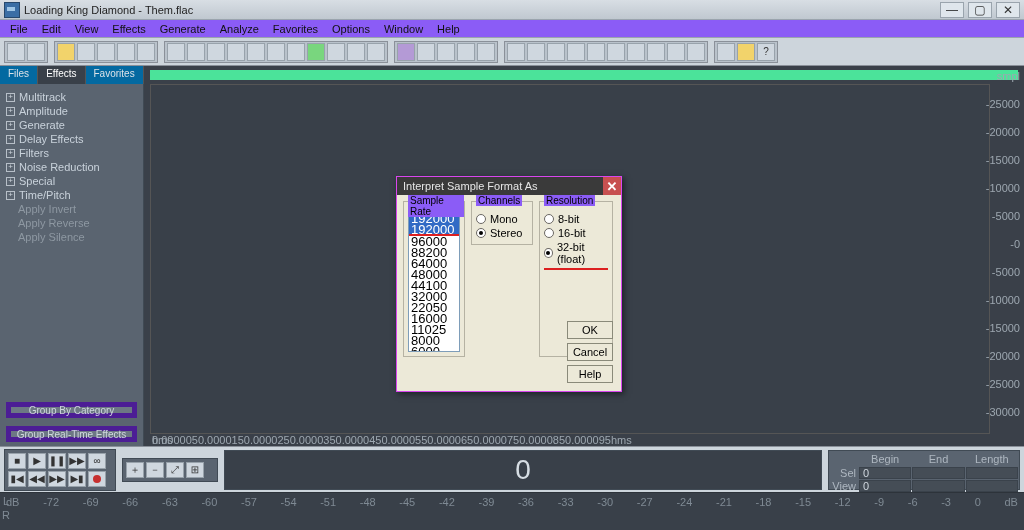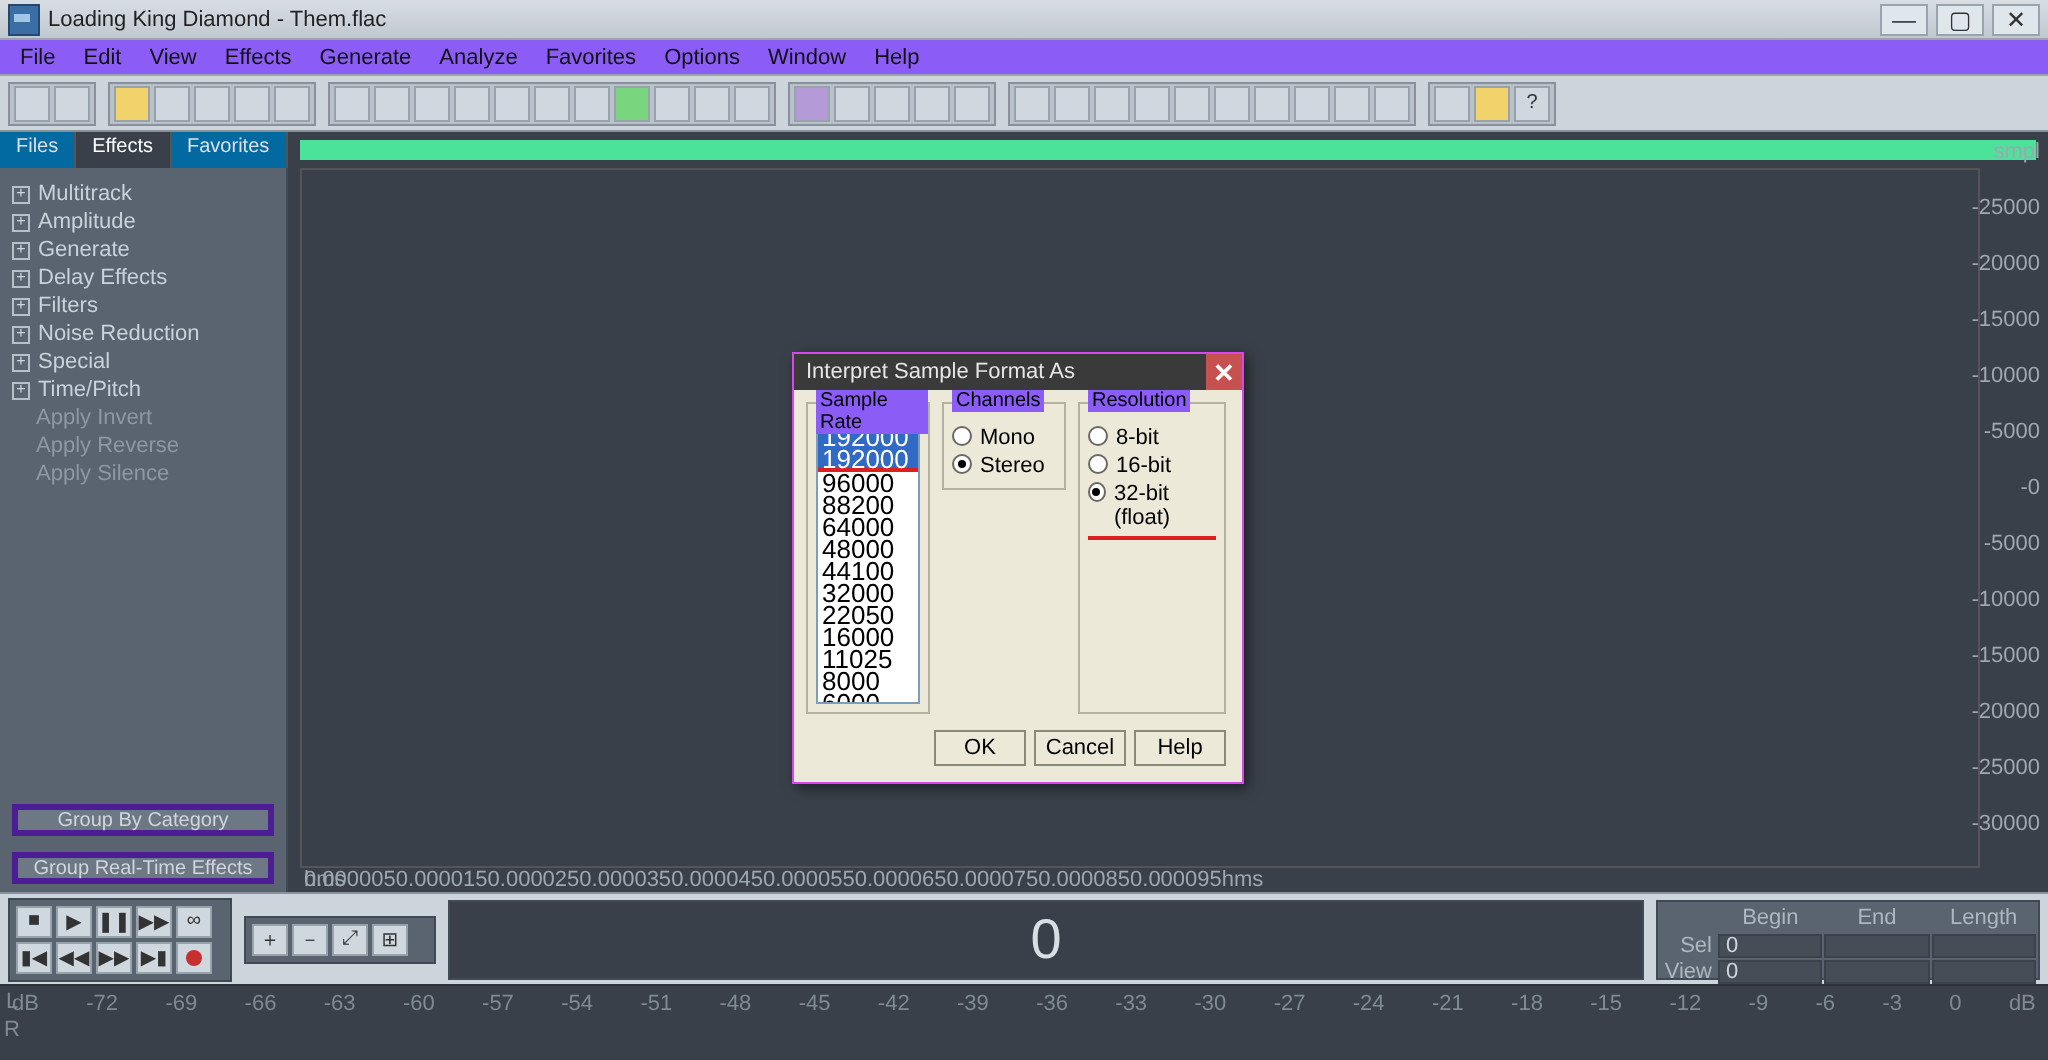--- a/index.html
+++ b/index.html
@@ -27,21 +27,21 @@
 
 .main { display:flex; height:380px; }
 .sidebar { width:144px; background:#5a6470; display:flex; flex-direction:column; border-right:1px solid #404a54;}
 .side-tabs { display:flex; height:18px; background:#0369a1;}
 .side-tab { padding:2px 8px; color:#dbe2e8; border-right:1px solid #555; font-size:10px;}
 .side-tab.active { background:#394049; color:#fff;}
 .tree { flex:1; padding:6px 4px; color:#c9d2db; overflow:hidden;}
 .tree .tree-item { display:flex; align-items:center; padding:1px 2px; gap:4px;}
 .tree .plus { width:9px;height:9px;border:1px solid #b7bfc8;display:flex;align-items:center;justify-content:center;font-size:8px;line-height:1;color:#cfd6dd;}
 .tree .leaf { padding-left:14px; color:#8e98a2;}
-.side-bot-btn { margin:4px 6px; height:16px; background:#6d7884; border:3px solid #4c1d95; color:#cfd6dd; font-size:10px; display:flex;align-items:center;justify-content:center;}
+.side-bot-btn { margin:4px 6px; height:16px; background:#6d7884; border:5px solid #4c1d95; color:#cfd6dd; font-size:10px; display:flex;align-items:center;justify-content:center;}
 
 .workarea { flex:1; position:relative; background:#3a4049; }
 .wave-header { height:10px; background:#4be39a; margin:4px 6px 0 6px;}
 .canvas { position:absolute; top:18px; bottom:12px; left:6px; right:34px; background:#394049; border:1px solid #555;}
 .yaxis { position:absolute; top:18px; bottom:12px; right:2px; width:30px; color:#9da7b0; font-size:9px;}
 .yaxis .unit { position:absolute; top:-14px; right:2px;}
 .yaxis .tick { position:absolute; right:2px;}
 .xaxis { position:absolute; left:6px; right:34px; bottom:0; height:12px; color:#9da7b0; font-size:9px; display:flex; padding:0 2px;}
 .xaxis .xlabel{ position:absolute; left:2px; top:0;}
 
@@ -69,24 +69,24 @@
 .dialog .dlg-body { padding:6px; display:flex; gap:6px;}
 .fieldset{border:1px solid #b5b2a3; position:relative; padding:10px 4px 4px;}
 .fieldset .legend{position:absolute;top:-7px;left:4px;background:#8b5cf6;padding:0 2px;font-size:10px;}
 .fs-sample{width:62px;}
 .fs-channels{width:62px;}
 .fs-res{width:74px;}
 .samplelist{background:#fff;border:1px solid #7e9db9;height:140px;overflow:hidden;}
 .samplelist .item{padding:0 2px;font-size:13px;line-height:11px;color:#000;}
 .samplelist .item.sel{background:#316ac5;color:#fff;}
 .red-under{height:2px;background:#dc2020;margin-top:-1px;}
-.radio-row{display:flex;align-items:flex-start;gap:4px;padding:1px 0;font-size:10px;color:#000;}
+.radio-row{display:flex;align-items:center;gap:4px;padding:1px 0;font-size:10px;color:#000;}
 .radio{width:10px;height:10px;border:1px solid #6b6863;border-radius:50%;background:#fff;display:flex;align-items:center;justify-content:center;}
 .radio.checked::after{content:"";width:4px;height:4px;border-radius:50%;background:#000;}
-.dlg-btns{position:absolute;right:8px;bottom:8px;display:flex;flex-direction:row;gap:4px;}
+.dlg-btns{position:absolute;right:8px;bottom:8px;display:flex;flex-direction:column;gap:4px;}
 .dlg-btn{width:46px;height:18px;border:1px solid #8a8a7a;background:#ece9d8;display:flex;align-items:center;justify-content:center;font-size:11px;}
 .dialog-wrap{height:196px;position:relative;}
 .res-red{height:2px;background:#dc2020;margin-top:2px;}
 </style>
 </head>
 <body>
 
 <div class="titlebar">
   <div class="app-icon"></div>
   <div class="title">Loading King Diamond - Them.flac</div>

